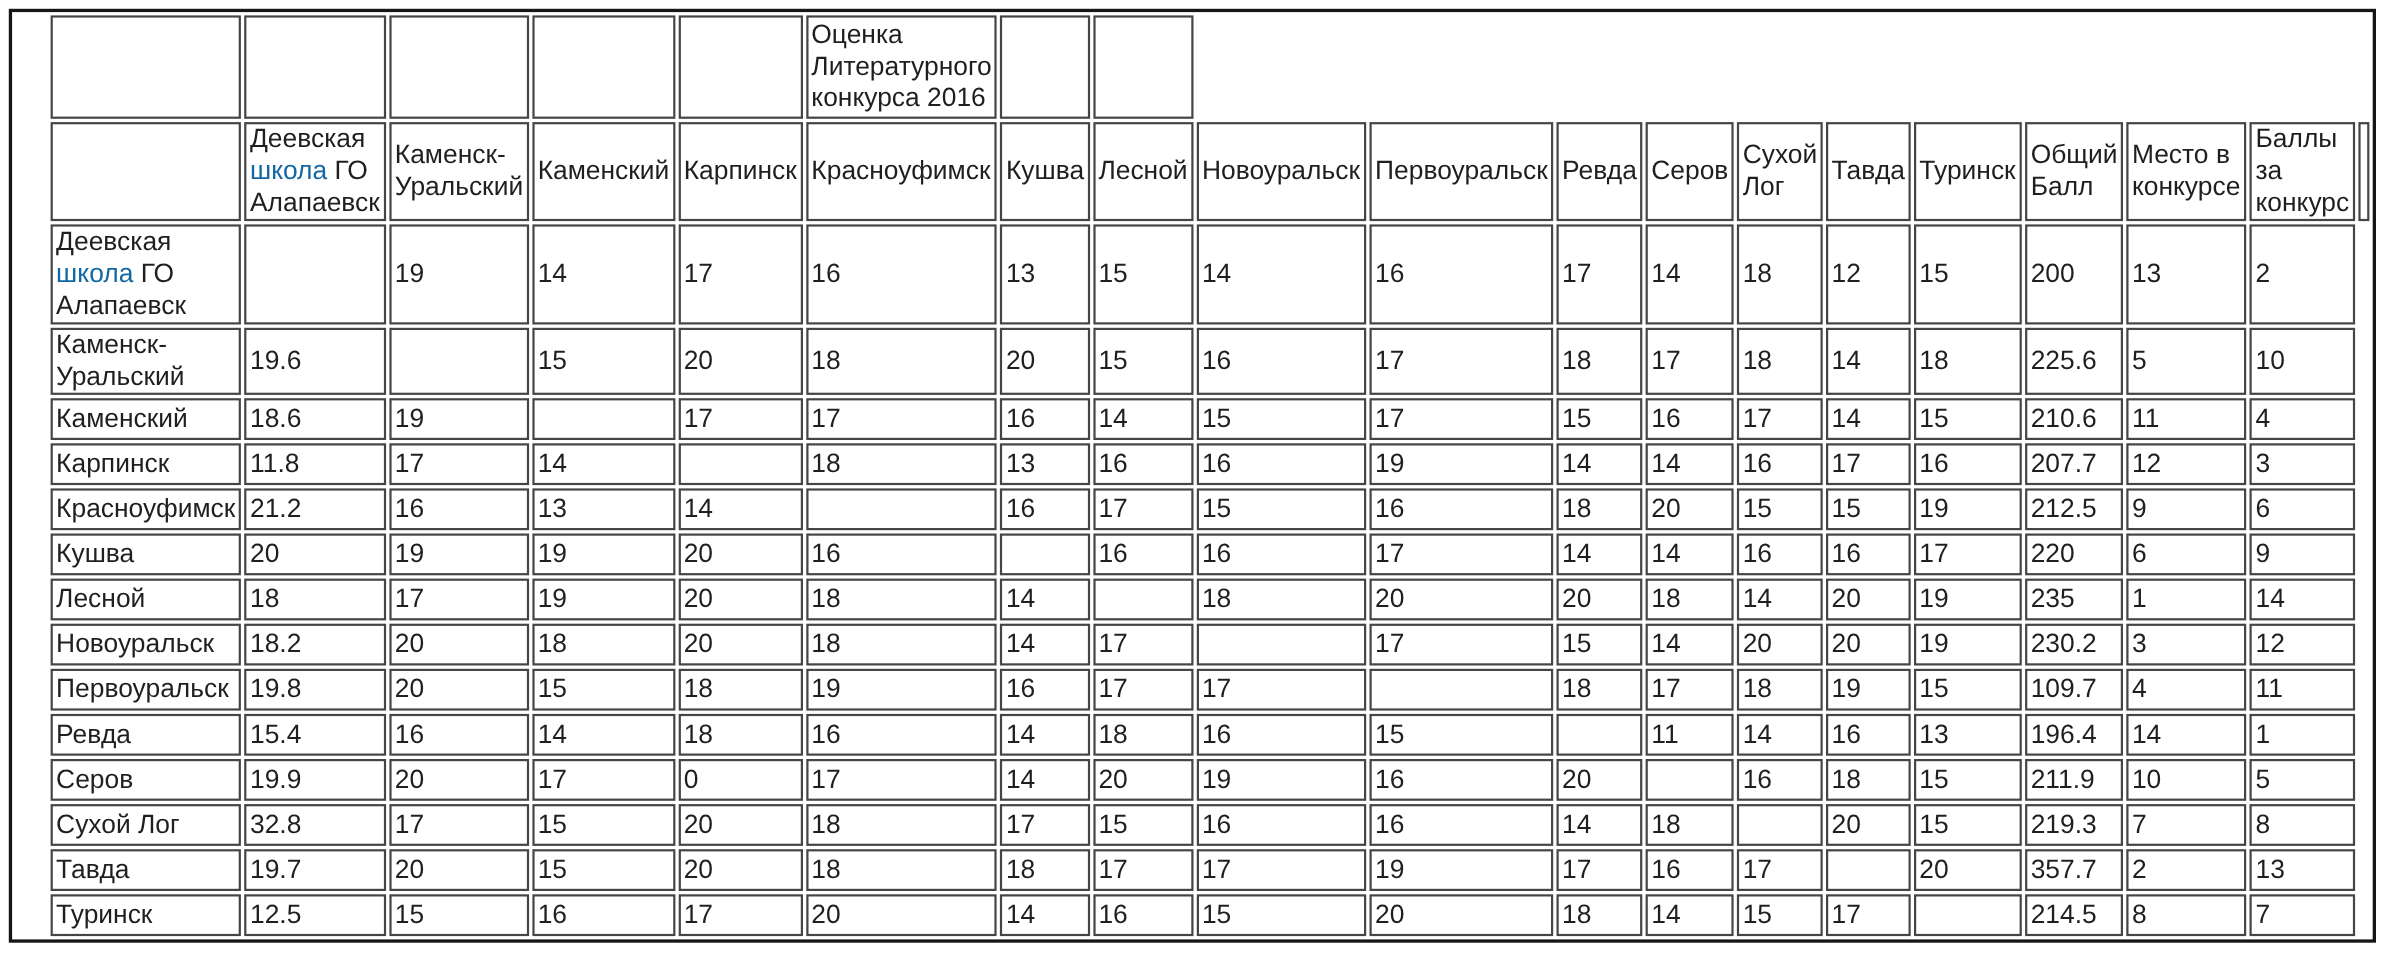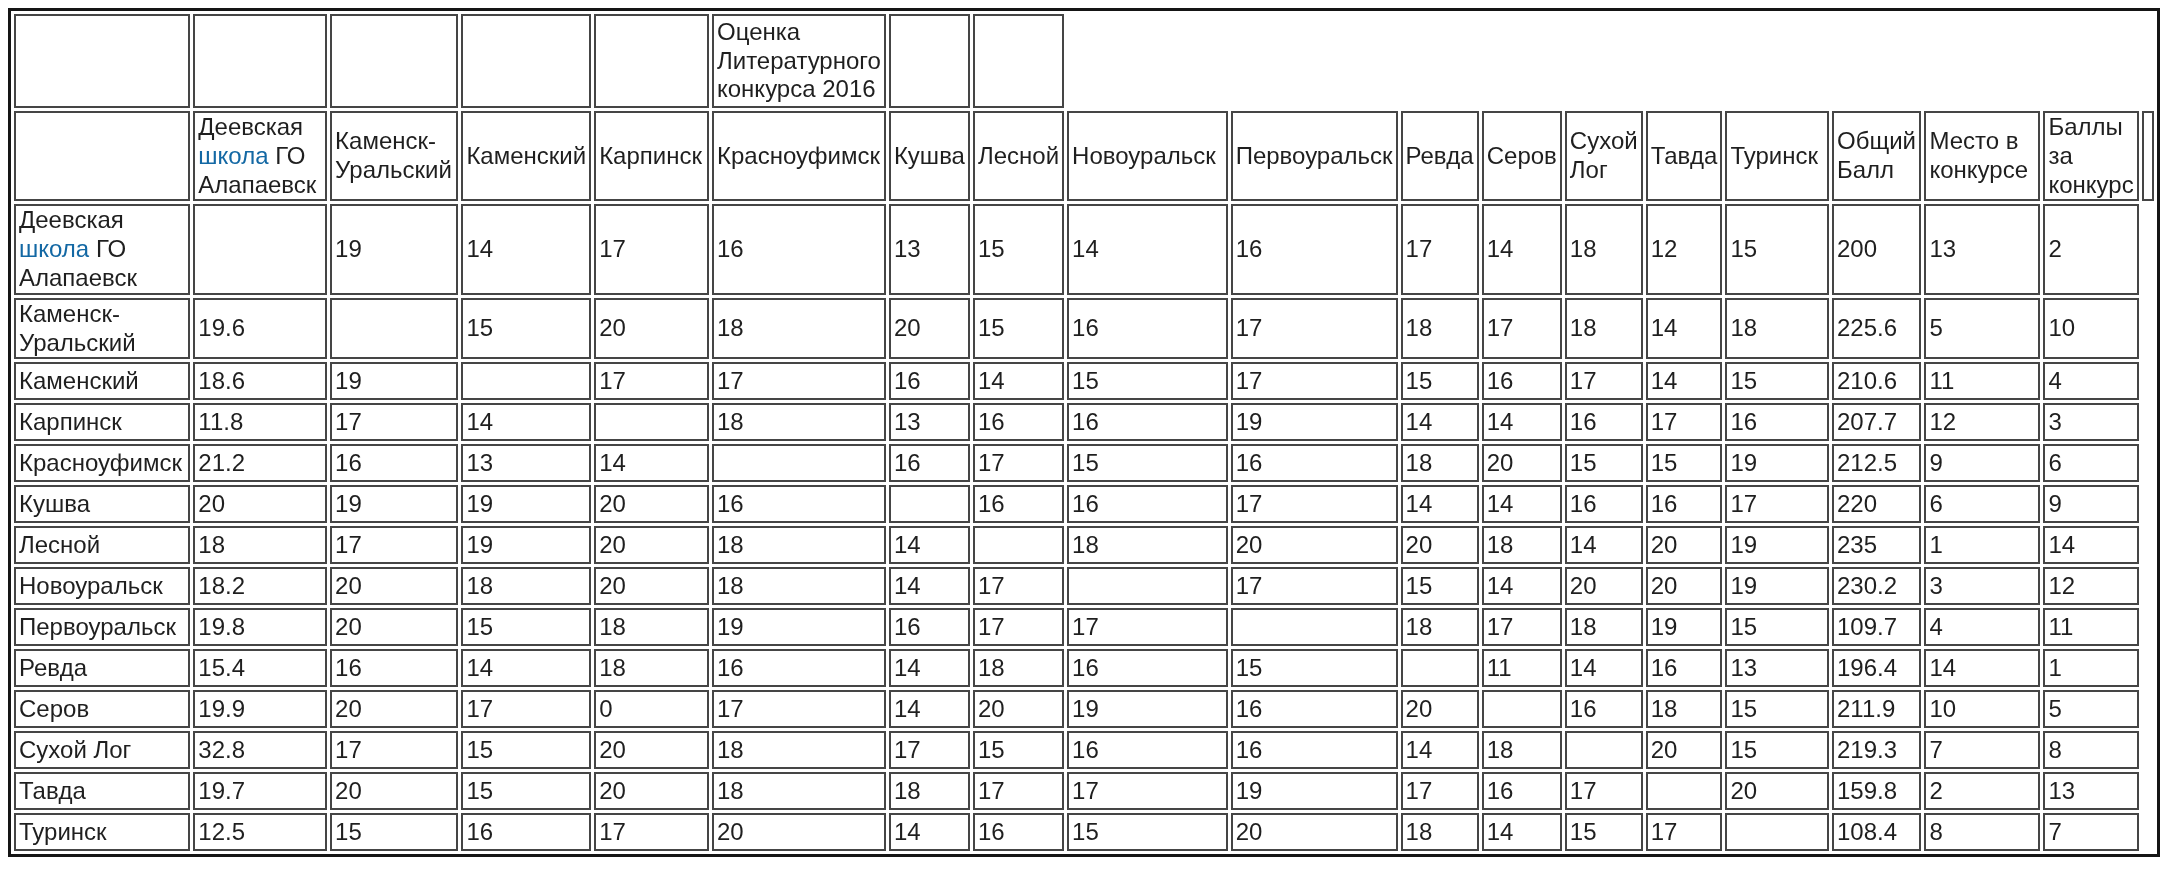--- a/index.html
+++ b/index.html
@@ -13,20 +13,21 @@
     font-size: 24px;
     line-height: 1.2;
     color: #1f1f1f;
   }
   table.grid {
     table-layout: fixed;
     border-collapse: separate;
     border-spacing: 3px;
     border: 3px solid #151515;
     background: #ffffff;
+    padding-left: 32px;
   }
   td.c {
     box-sizing: border-box;
     border: 2px solid #454545;
     padding: 0 3px;
     vertical-align: middle;
     text-align: left;
     overflow: hidden;
     word-wrap: break-word;
     background: #ffffff;
@@ -348,38 +349,38 @@
         <td class="c">18</td>
         <td class="c">18</td>
         <td class="c">17</td>
         <td class="c">17</td>
         <td class="c">19</td>
         <td class="c">17</td>
         <td class="c">16</td>
         <td class="c">17</td>
         <td class="c"></td>
         <td class="c">20</td>
-        <td class="c">159.8</td>
+        <td class="c">357.7</td>
         <td class="c">2</td>
         <td class="c">13</td>
       </tr>
       <tr class="r-data">
         <td class="c">Туринск</td>
         <td class="c">12.5</td>
         <td class="c">15</td>
         <td class="c">16</td>
         <td class="c">17</td>
         <td class="c">20</td>
         <td class="c">14</td>
         <td class="c">16</td>
         <td class="c">15</td>
         <td class="c">20</td>
         <td class="c">18</td>
         <td class="c">14</td>
         <td class="c">15</td>
         <td class="c">17</td>
         <td class="c"></td>
-        <td class="c">108.4</td>
+        <td class="c">214.5</td>
         <td class="c">8</td>
         <td class="c">7</td>
       </tr>
     </tbody>
 </table>
 
 </body></html>

